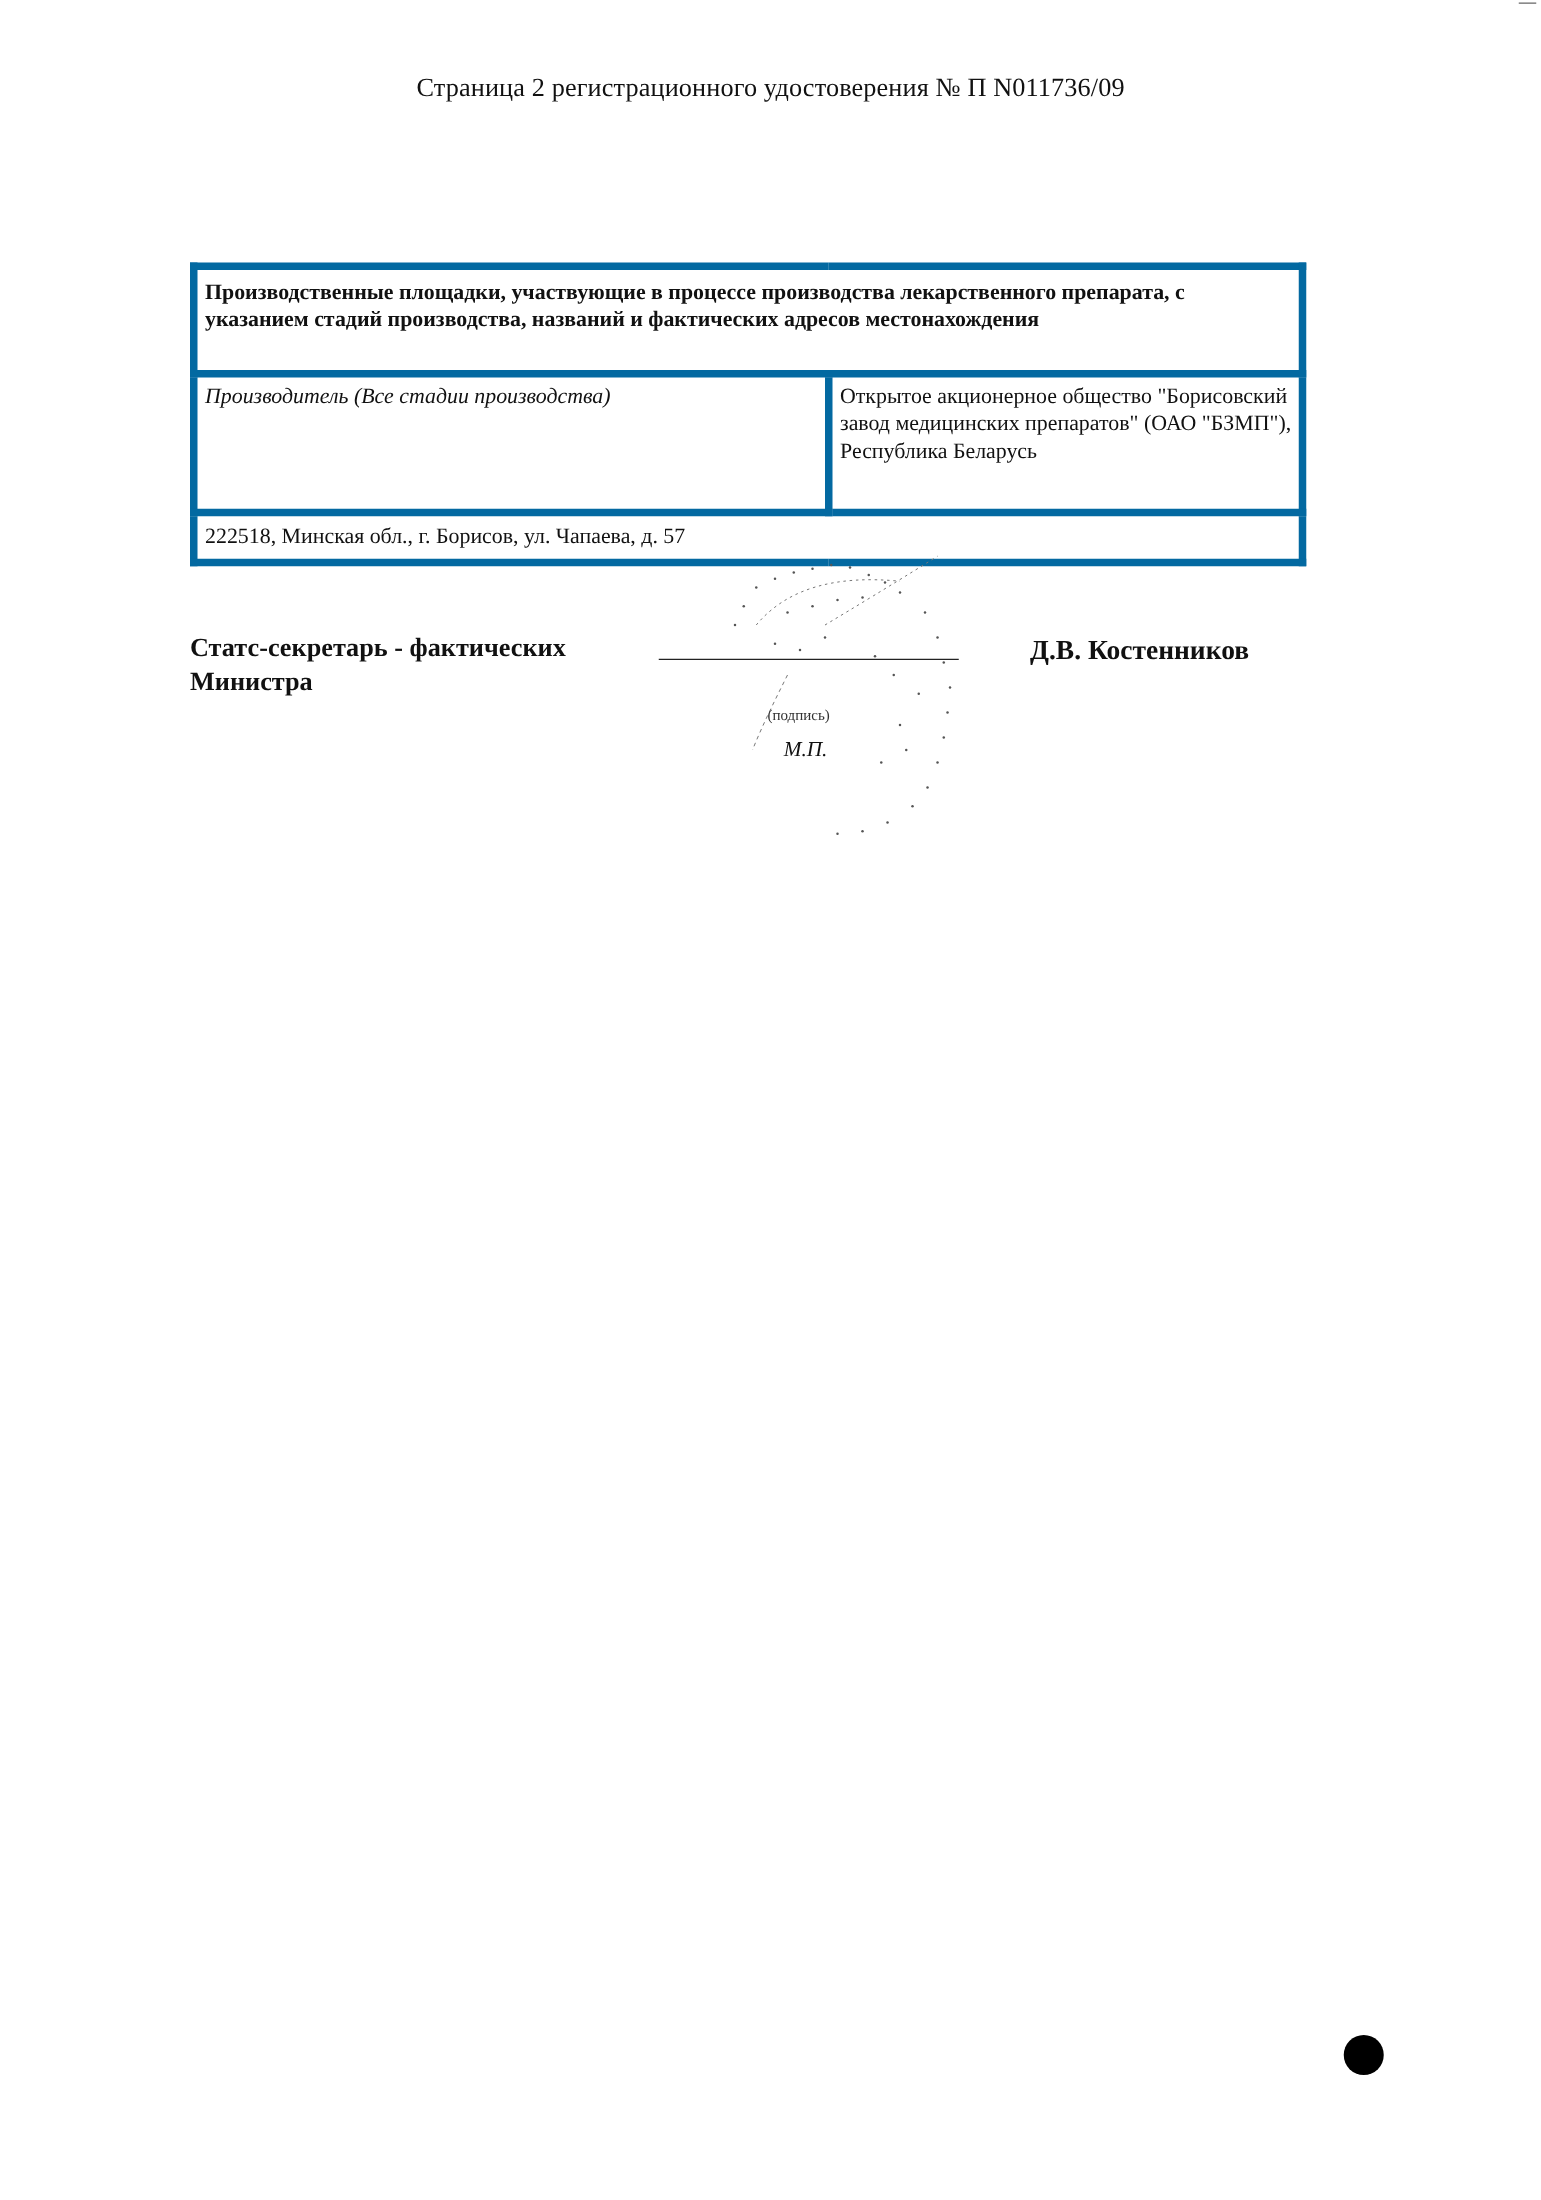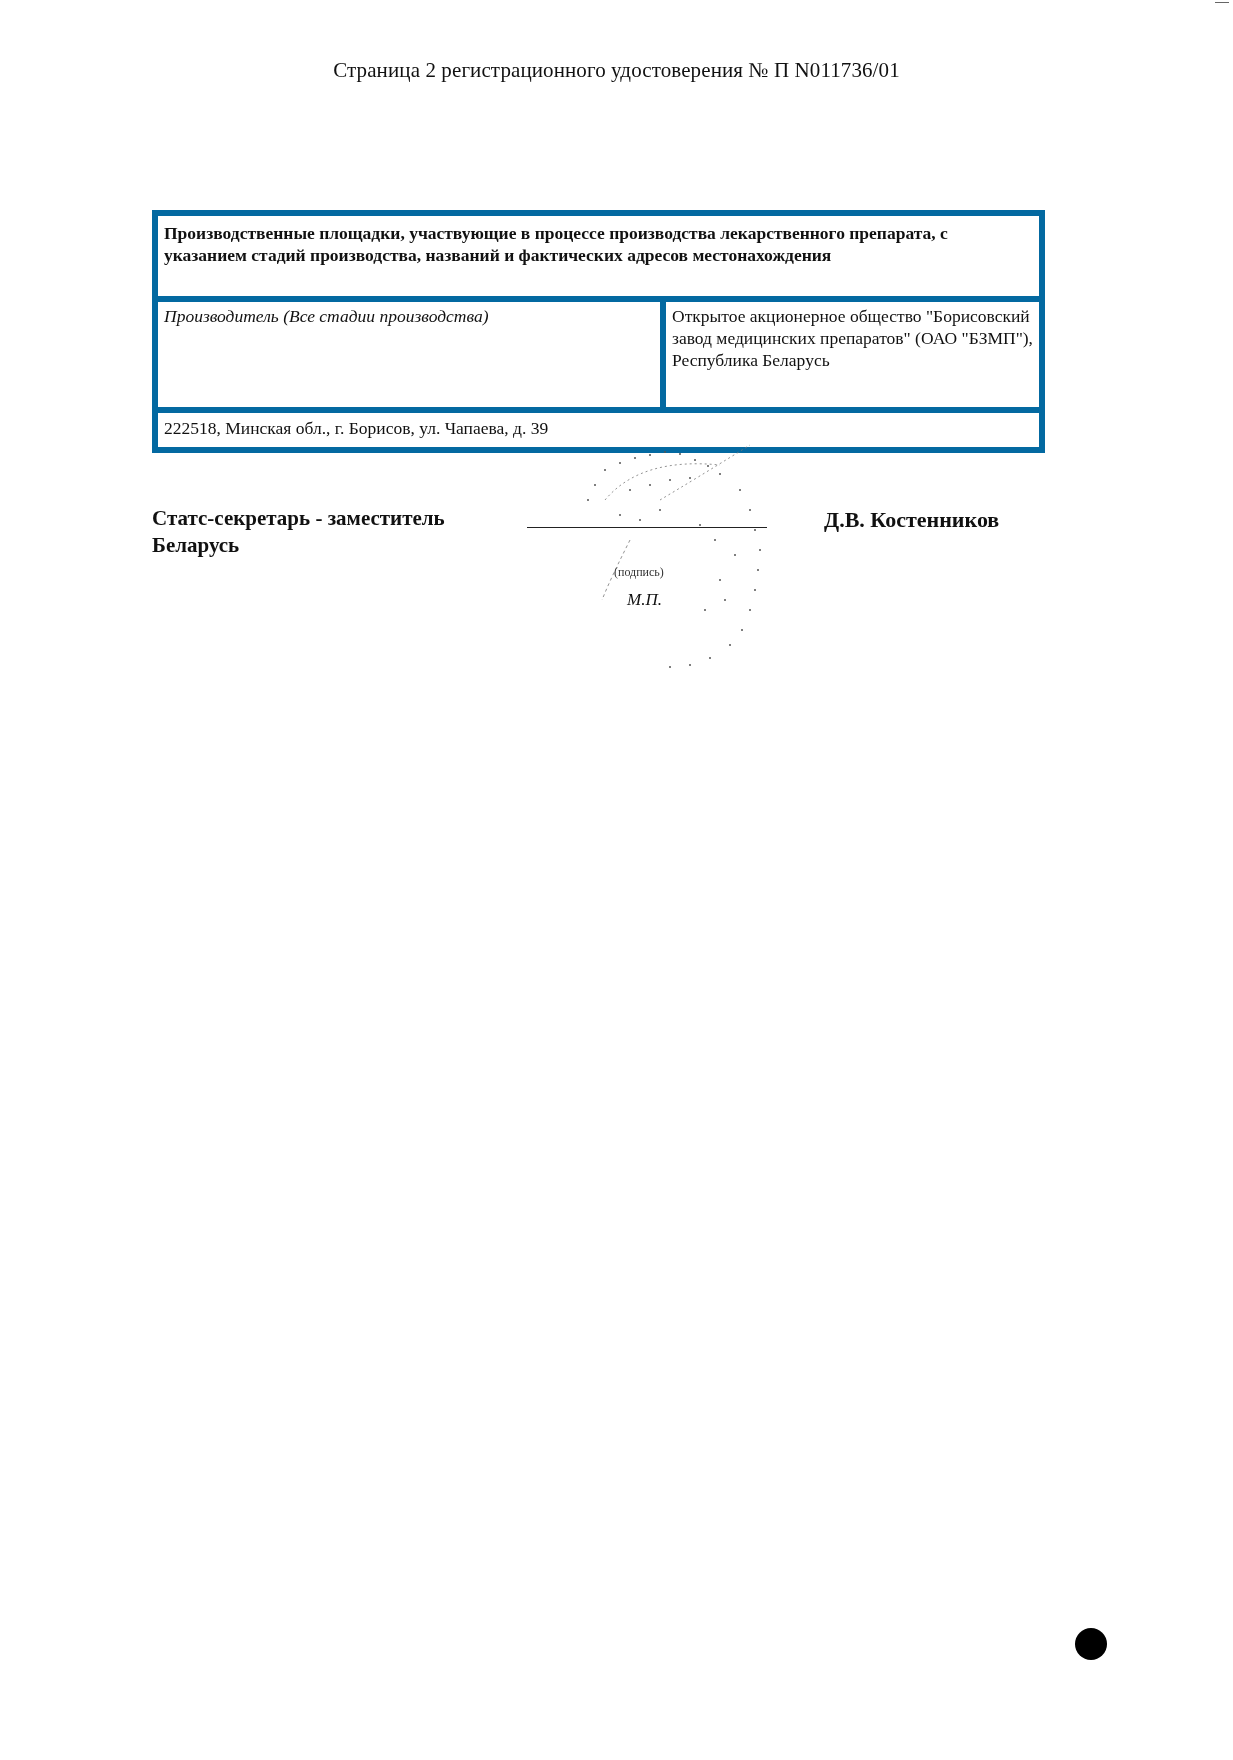--- a/index.html
+++ b/index.html
@@ -42,33 +42,33 @@
     position: absolute; left: 1075px; top: 1628px; width: 32px; height: 32px;
     background: #000; border-radius: 50%;
   }
   .corner-tick { position: absolute; right: 4px; top: 2px; width: 14px; border-top: 1px solid #666; }
 </style>
 </head>
 <body>
 
 <div class="corner-tick"></div>
 
-<div class="page-header">Страница 2 регистрационного удостоверения № П N011736/01</div>
+<div class="page-header">Страница 2 регистрационного удостоверения № П N011736/09</div>
 
 <table class="info-table">
   <tbody>
       <tr>
     <td class="heading-cell" colspan="2">Производственные площадки, участвующие в процессе производства лекарственного препарата, с указанием стадий производства, названий и фактических адресов местонахождения</td>
   </tr>
   <tr>
     <td class="role-cell">Производитель (Все стадии производства)</td>
     <td class="org-cell">Открытое акционерное общество "Борисовский завод медицинских препаратов" (ОАО "БЗМП"), Республика Беларусь</td>
   </tr>
   <tr>
-    <td class="addr-cell" colspan="2">222518, Минская обл., г. Борисов, ул. Чапаева, д. 39</td>
+    <td class="addr-cell" colspan="2">222518, Минская обл., г. Борисов, ул. Чапаева, д. 57</td>
   </tr>
 </tbody>
   </table>
 
 <svg class="stamp-dots" viewBox="0 0 330 260">
   <g fill="#555">
     <circle cx="95" cy="40" r="1"></circle>
       <circle cx="110" cy="33" r="1"></circle>
       <circle cx="125" cy="28" r="1"></circle>
     <circle cx="140" cy="25" r="1"></circle>
@@ -104,20 +104,20 @@
     <circle cx="130" cy="90" r="1"></circle>
       <circle cx="110" cy="85" r="1"></circle>
       <circle cx="150" cy="80" r="1"></circle>
   </g>
   <path d="M95 70 C120 40, 160 30, 210 35" stroke="#777" stroke-width="0.8" fill="none" stroke-dasharray="2 3"></path>
   <path d="M150 70 C175 55, 200 40, 240 15" stroke="#777" stroke-width="0.8" fill="none" stroke-dasharray="2 3"></path>
   <path d="M120 110 C110 130, 100 150, 92 170" stroke="#777" stroke-width="0.8" fill="none" stroke-dasharray="3 3"></path>
 </svg>
 
 <div class="sign-block">
-  <div class="signer-title" style="width:340px;">Статс-секретарь - заместитель Беларусь</div>
+  <div class="signer-title" style="width:340px;">Статс-секретарь - фактических Министра</div>
   <div class="signature-line"></div>
   <div class="signer-name">Д.В. Костенников</div>
   <div class="signature-caption">(подпись)</div>
   <div class="stamp-label">М.П.</div>
 </div>
 
 <div class="scan-mark"></div>
 
 </body></html>

